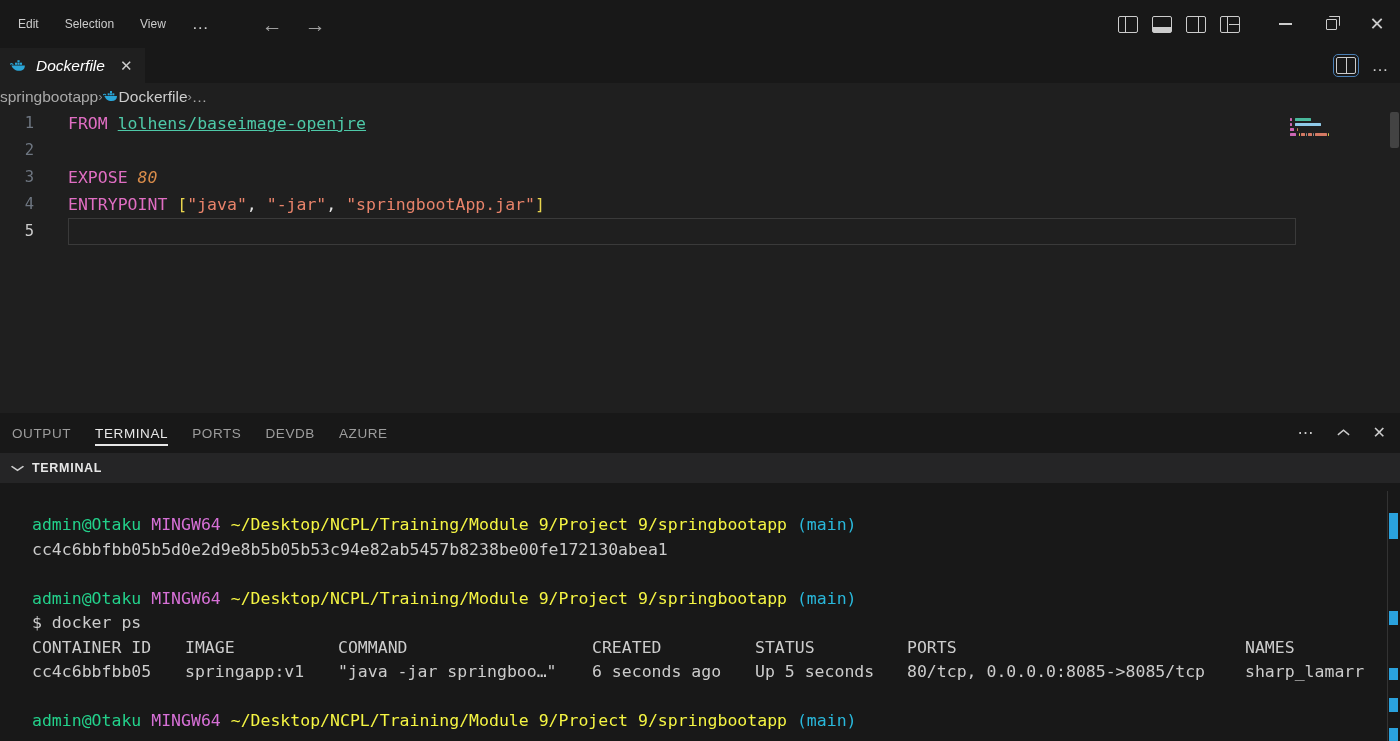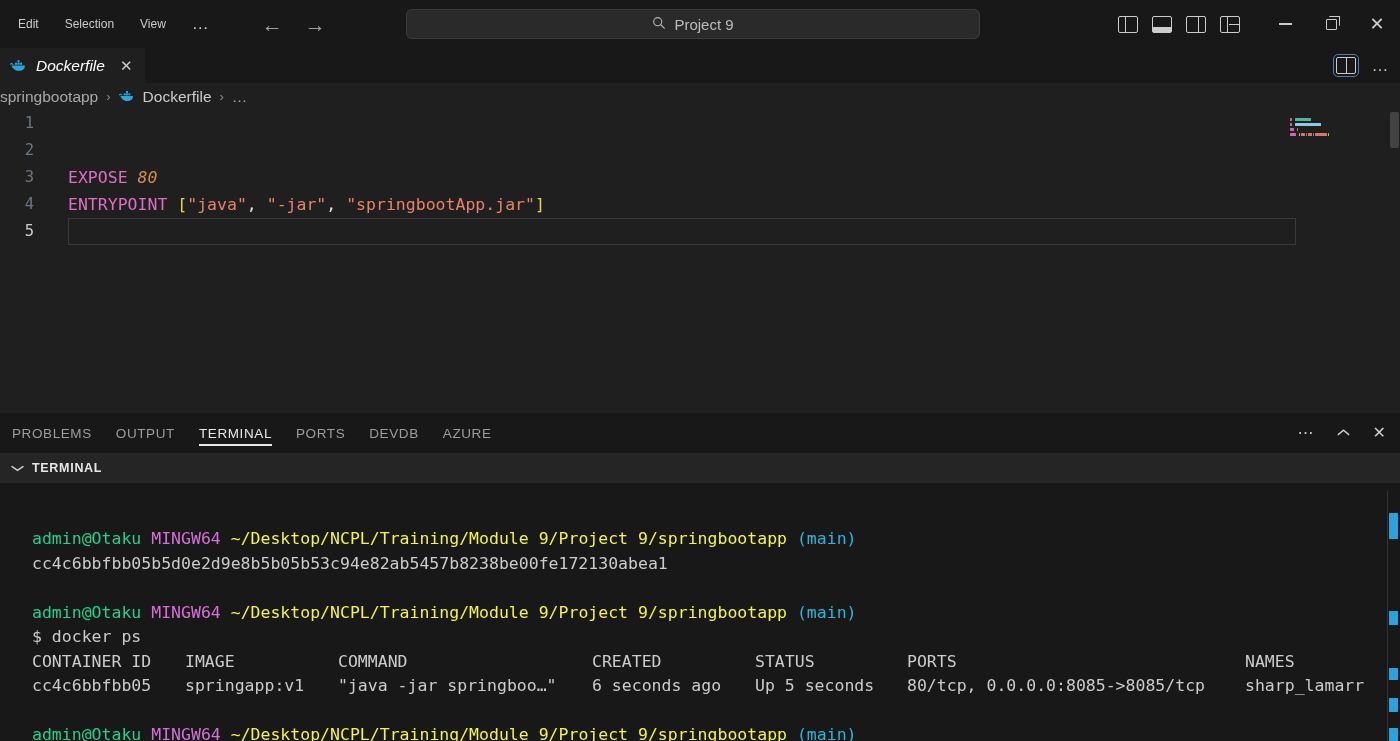--- a/index.html
+++ b/index.html
@@ -50,21 +50,21 @@
   }
   .tab .whale { color:#2aa6d8; font-size:15px; line-height:1; }
   .tab .label { color:#ffffff; font-size:15.5px; font-style:italic; }
   .tab .x { color:#cccccc; font-size:15px; margin-left:6px; }
   .tabbar-right { position:absolute; right:10px; top:0; height:35px; display:flex; align-items:center; gap:16px; }
   .split-ico { width:20px; height:17px; border:1.6px solid #cccccc; border-radius:2px; position:relative; outline:1.5px solid #4a7fb5; outline-offset:2px; }
   .split-ico::before { content:""; position:absolute; left:50%; top:0; bottom:0; border-left:1.6px solid #cccccc; }
   .dots { color:#cccccc; font-size:17px; letter-spacing:1.5px; }
 
   
-  .breadcrumb { height:27px; flex:0 0 27px; background:#1f1f1f; display:flex; align-items:center; gap:8px; padding-left:0; }
+  .breadcrumb { height:27px; flex:0 0 27px; background:#1f1f1f; display:flex; align-items:center; gap:0; padding-left:0; }
   .crumb { color:#a9a9a9; font-size:15.5px; }
   .crumb.file { color:#cccccc; }
   .sep { color:#8a8a8a; font-size:13px; }
   .crumb-whale { color:#2aa6d8; font-size:14px; }
 
   
   .editor { flex:0 0 303px; background:#1f1f1f; position:relative; overflow:hidden; }
   .code { font-family:"DejaVu Sans Mono", monospace; font-size:16.5px; line-height:27px; }
   .cline { display:flex; align-items:center; height:27px; position:relative; }
   .gutter { width:46px; text-align:right; padding-right:12px; color:#6e7681; font-size:15.5px;
@@ -91,21 +91,21 @@
           display:flex; align-items:center; position:relative; }
   .ptab.active { color:#e7e7e7; }
   .ptab.active::after { content:""; position:absolute; left:12px; right:12px; bottom:7px; height:1.6px; background:#e7e7e7; }
   .panel-actions { position:absolute; right:14px; top:0; height:40px; display:flex; align-items:center; gap:22px; }
   .pa { color:#cccccc; font-size:16px; line-height:1; }
 
   .term-header { height:30px; flex:0 0 30px; background:#252526; display:flex; align-items:center; gap:9px; padding-left:12px; }
   .term-header .chev { color:#cccccc; font-size:11px; transform:scaleX(1.3); }
   .term-header .ttl { color:#e7e7e7; font-size:12.5px; font-weight:bold; letter-spacing:0.7px; }
 
-  .term-body { flex:1 1 auto; background:#181818; position:relative; overflow:hidden; padding-top:44px; }
+  .term-body { flex:1 1 auto; background:#181818; position:relative; overflow:hidden; padding-top:30px; }
   .tline {
     font-family:"DejaVu Sans Mono", monospace; font-size:16.5px; line-height:24.5px;
     color:#cccccc; white-space:pre; padding-left:32px;
   }
   .tgreen { color:#23d18b; }
   .tmagenta { color:#d670d6; }
   .tyellow { color:#f5f543; }
   .tcyan { color:#29b8db; }
   .twhite { color:#e5e5e5; }
   .term-ruler { position:absolute; right:0; top:0; width:14px; height:100%; }
@@ -120,29 +120,20 @@
   <div class="titlebar">
     <div class="menus">
       <span class="menu-item">Edit</span>
       <span class="menu-item">Selection</span>
       <span class="menu-item">View</span>
       <span class="menu-dots">…</span>
     </div>
     <div class="navbtns">
       <span class="navarrow">←</span>
       <span class="navarrow">→</span>
-    </div>
-    <div class="qinput">
-      <span class="q-ico">
-        <svg width="14" height="14" viewBox="0 0 16 16">
-            <circle cx="6.5" cy="6.5" r="4.6" fill="none" stroke="#b5b5b5" stroke-width="1.3"></circle>
-            <line x1="10" y1="10" x2="14.5" y2="14.5" stroke="#b5b5b5" stroke-width="1.3"></line>
-          </svg>
-      </span>
-      <span class="q-txt">Project 9</span>
     </div>
     <div class="winctl">
       <div class="layout-icons">
         <span class="licon left"></span>
         <span class="licon bottom"></span>
         <span class="licon right"></span>
         <span class="licon grid"></span>
       </div>
       <span class="wbtn">
           <span class="min-glyph"></span>
@@ -190,20 +181,21 @@
     </span>
     <span class="crumb file">Dockerfile</span>
     <span class="sep">›</span>
     <span class="crumb">…</span>
   </div>
 
   <div class="editor">
     <div class="code" id="code-lines">
         <div class="cline">
           <div class="gutter">1</div>
+          <div class="ctext"><span class="k-kw">FROM</span><span> </span><span class="k-img">lolhens/baseimage-openjre</span></div>
         </div>
         <div class="cline">
           <div class="gutter">2</div>
         </div>
         <div class="cline">
           <div class="gutter">3</div>
           <div class="ctext"><span class="k-kw">EXPOSE</span><span> </span><span class="k-num">80</span></div>
         </div>
         <div class="cline">
           <div class="gutter">4</div>
@@ -244,21 +236,20 @@
         </div>
         <div class="mm-line"></div>
       </div>
     <div class="editor-scroll">
       <div class="editor-scroll-thumb"></div>
     </div>
   </div>
 
   <div class="panel">
     <div class="panel-tabs" id="panel-tabs">
-      <div class="ptab">PROBLEMS</div>
         <div class="ptab">OUTPUT</div>
         <div class="ptab active">TERMINAL</div>
         <div class="ptab">PORTS</div>
         <div class="ptab">DEVDB</div>
         <div class="ptab">AZURE</div>
         <div class="panel-actions">
         <span class="pa">⋯</span>
         <span class="pa">
           <svg width="15" height="10" viewBox="0 0 16 10">
               <polyline points="2,7 8,2 14,7" fill="none" stroke="#cccccc" stroke-width="1.5"></polyline>

